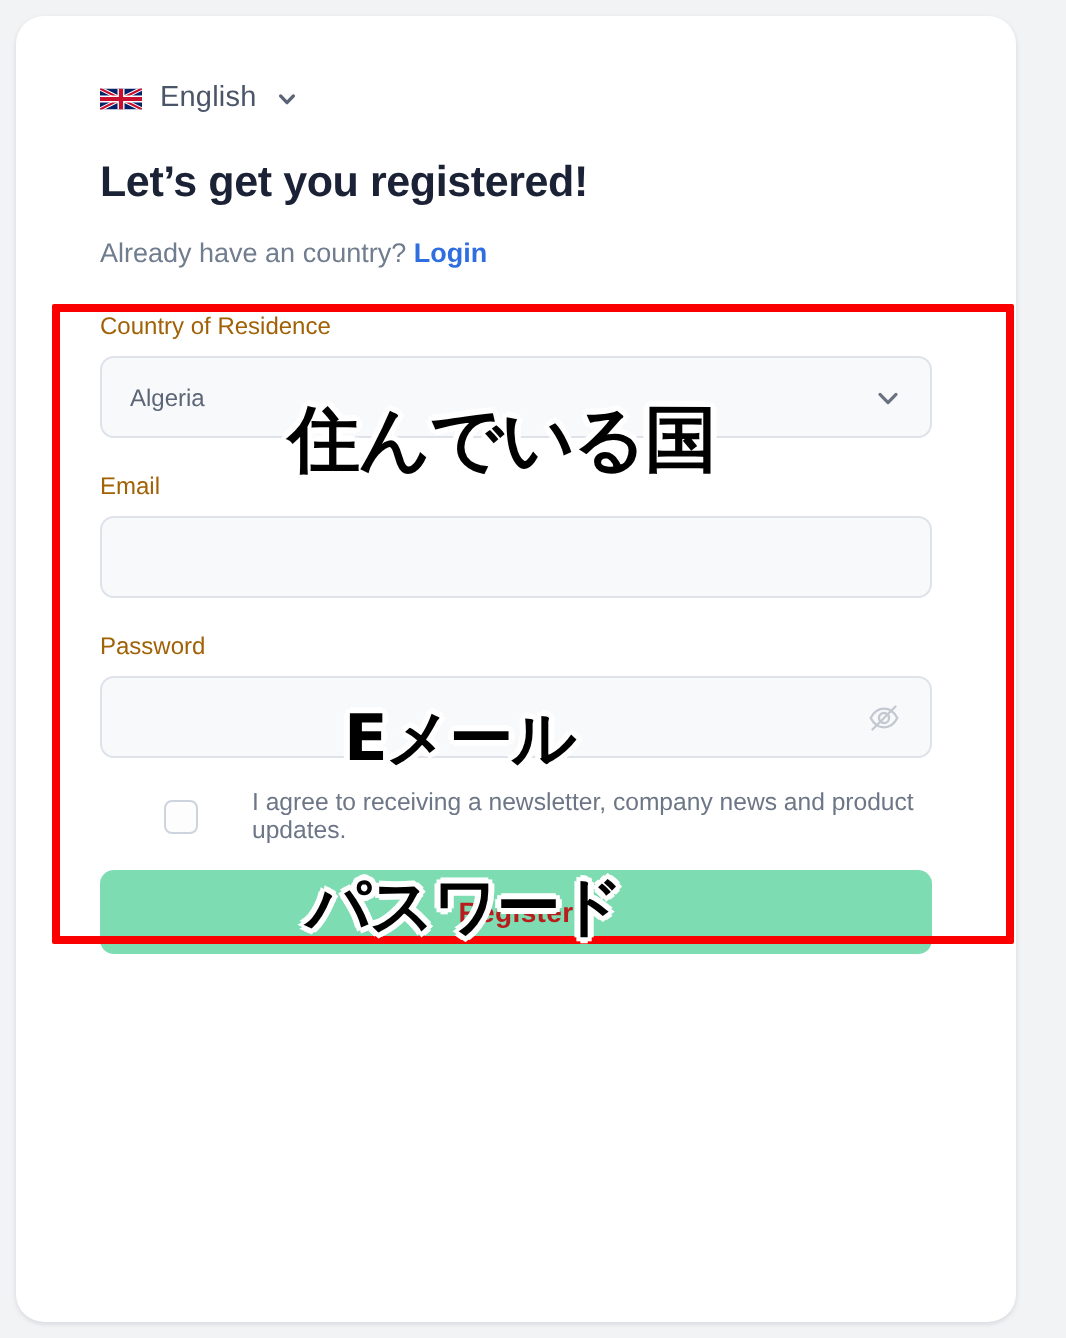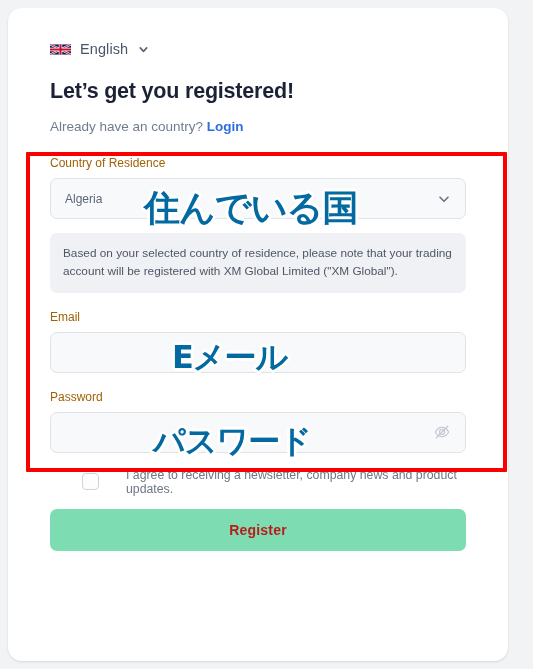--- a/index.html
+++ b/index.html
@@ -195,32 +195,33 @@
     top: 152px;
     width: 481px;
     height: 320px;
     border: 4px solid #fb0000;
     border-radius: 1px;
     pointer-events: none;
   }
 
   .annot-text {
     position: absolute;
-    color: #0369a1;
+    color: #000000;
     font-weight: bold;
     font-family: "DejaVu Sans", "Liberation Sans", sans-serif;
     pointer-events: none;
     white-space: nowrap;
     text-shadow:
        2px  0   0 #fff,  -2px  0   0 #fff,
        0    2px 0 #fff,   0   -2px 0 #fff,
        2px  2px 0 #fff,  -2px  2px 0 #fff,
        2px -2px 0 #fff,  -2px -2px 0 #fff,
        3px  0   0 #fff,  -3px  0   0 #fff,
        0    3px 0 #fff,   0   -3px 0 #fff;
+    margin-top: 12px;
   }
   .annot-country {
     left: 144px;
     top: 184px;
     font-size: 36px;
     letter-spacing: -1px;
   }
   .annot-email {
     left: 172px;
     top: 336px;
@@ -276,21 +277,20 @@
       <div class="field-label">Country of Residence</div>
       <div class="input-box">
         <span class="input-text">Algeria</span>
         <span class="chev-lg">
           <svg viewBox="0 0 14 14" xmlns="http://www.w3.org/2000/svg">
             <path d="M3 5.2 L7 9.3 L11 5.2" fill="none" stroke="#6b7380" stroke-width="1.6" stroke-linecap="round" stroke-linejoin="round"></path>
           </svg>
         </span>
       </div>
 
-      <div class="notice">Based on your selected country of residence, please note that your trading account will be registered with XM Global Limited ("XM Global").</div>
 
       <div class="gap-md">
         <div class="field-label">Email</div>
         <div class="input-box">
           <span class="input-text"></span>
         </div>
       </div>
 
       <div class="gap-md">
         <div class="field-label">Password</div>

